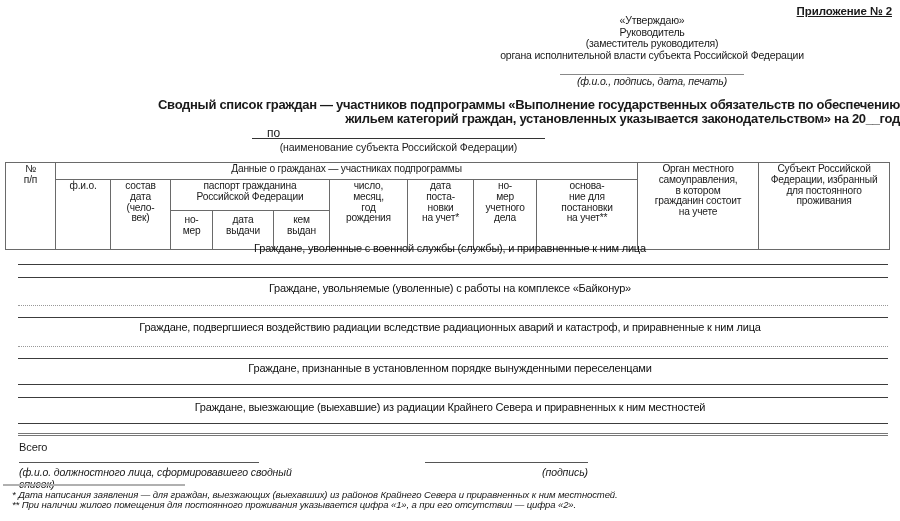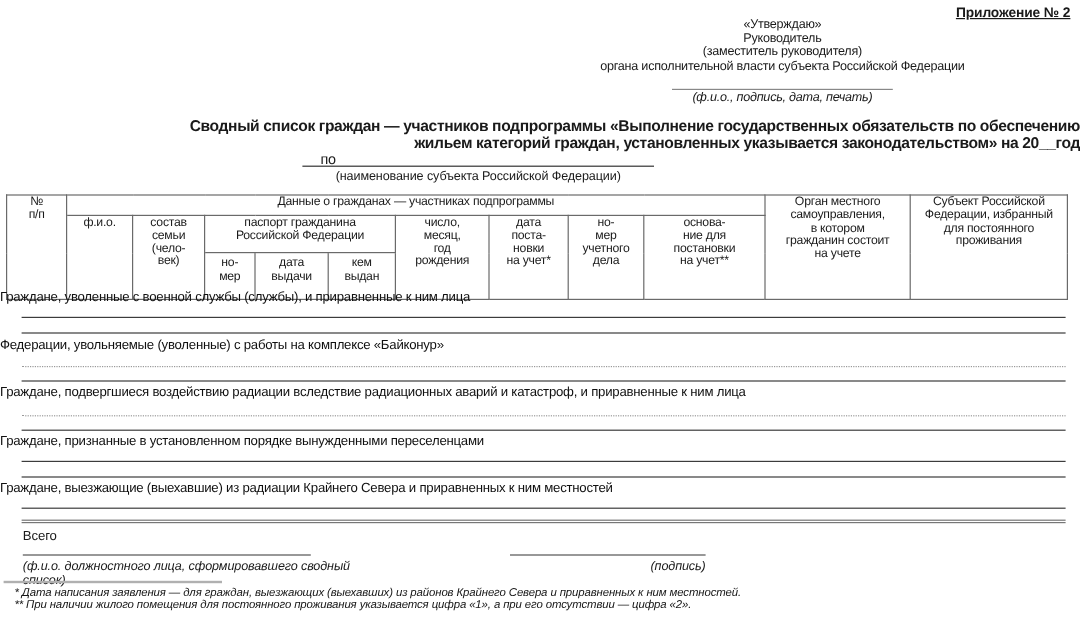--- a/index.html
+++ b/index.html
@@ -41,21 +41,21 @@
     border:1px solid #6a6a6a; padding:1px 2px; text-align:center;
     vertical-align:top; overflow:hidden;
   }
   td.cell-num{text-align:left; padding-left:4px; padding-top:2px;}
   td.cell-top{padding-top:3px;}
   td.cell-off{padding-top:7px;}
   tr.r1 td{height:14px;}
   tr.r2 td{height:28px;}
   tr.r3 td{height:33px; vertical-align:top; padding-top:4px;}
   .sec-title{
-    position:absolute; left:0; width:900px; text-align:left;
+    position:absolute; left:0; width:900px; text-align:center;
     font-size:11px; line-height:12px; letter-spacing:-0.2px; color:#101010;
   }
   .eline{position:absolute; left:18px; width:870px; height:0; border-top:1px solid #3c3c3c;}
   .eline.dotted{border-top:1px dotted #999;}
   .eline.dbl{border-top:3px double #777; }
   .total{position:absolute; left:19px; top:441px; font-size:11px;}
   .sig-line-1{position:absolute; top:462px; left:19px; width:240px; border-top:1px solid #555; height:0;}
   .sig-line-2{position:absolute; top:462px; left:425px; width:163px; border-top:1px solid #555; height:0;}
   .sig-cap-1{
     position:absolute; top:466px; left:19px; width:300px;
@@ -123,21 +123,21 @@
 гражданин состоит
 на учете</td>
       <td rowspan="3" class="cell-top" data-bind="table.cols.region">Субъект Российской
 Федерации, избранный
 для постоянного
 проживания</td>
     </tr>
     <tr class="r2">
       <td rowspan="2" class="cell-off" data-bind="table.cols.fio">ф.и.о.</td>
       <td rowspan="2" class="cell-off" data-bind="table.cols.family">состав
-семьи
+дата
 (чело-
 век)</td>
       <td colspan="3" class="cell-top" data-bind="table.cols.passport_group">паспорт гражданина
 Российской Федерации</td>
       <td rowspan="2" class="cell-off" data-bind="table.cols.birth">число,
 месяц,
 год
 рождения</td>
       <td rowspan="2" class="cell-off" data-bind="table.cols.reg_date">дата
 поста-
@@ -160,21 +160,21 @@
       <td data-bind="table.cols.passport_issuer">кем
 выдан</td>
     </tr>
   </tbody>
     </table>
 
   <div class="sec-title" style="top:242px" data-bind="sections.0.title">Граждане, уволенные с военной службы (службы), и приравненные к ним лица</div>
   <div class="eline" style="top:264px"></div>
   <div class="eline" style="top:277px"></div>
 
-  <div class="sec-title" style="top:282px" data-bind="sections.1.title">Федерации, увольняемые (уволенные) с работы на комплексе «Байконур»</div>
+  <div class="sec-title" style="top:282px" data-bind="sections.1.title">Граждане, увольняемые (уволенные) с работы на комплексе «Байконур»</div>
   <div class="eline dotted" style="top:305px"></div>
   <div class="eline" style="top:317px"></div>
 
   <div class="sec-title" style="top:321px" data-bind="sections.2.title">Граждане, подвергшиеся воздействию радиации вследствие радиационных аварий и катастроф, и приравненные к ним лица</div>
   <div class="eline dotted" style="top:346px"></div>
   <div class="eline" style="top:358px"></div>
 
   <div class="sec-title" style="top:362px" data-bind="sections.3.title">Граждане, признанные в установленном порядке вынужденными переселенцами</div>
   <div class="eline" style="top:384px"></div>
   <div class="eline" style="top:397px"></div>

